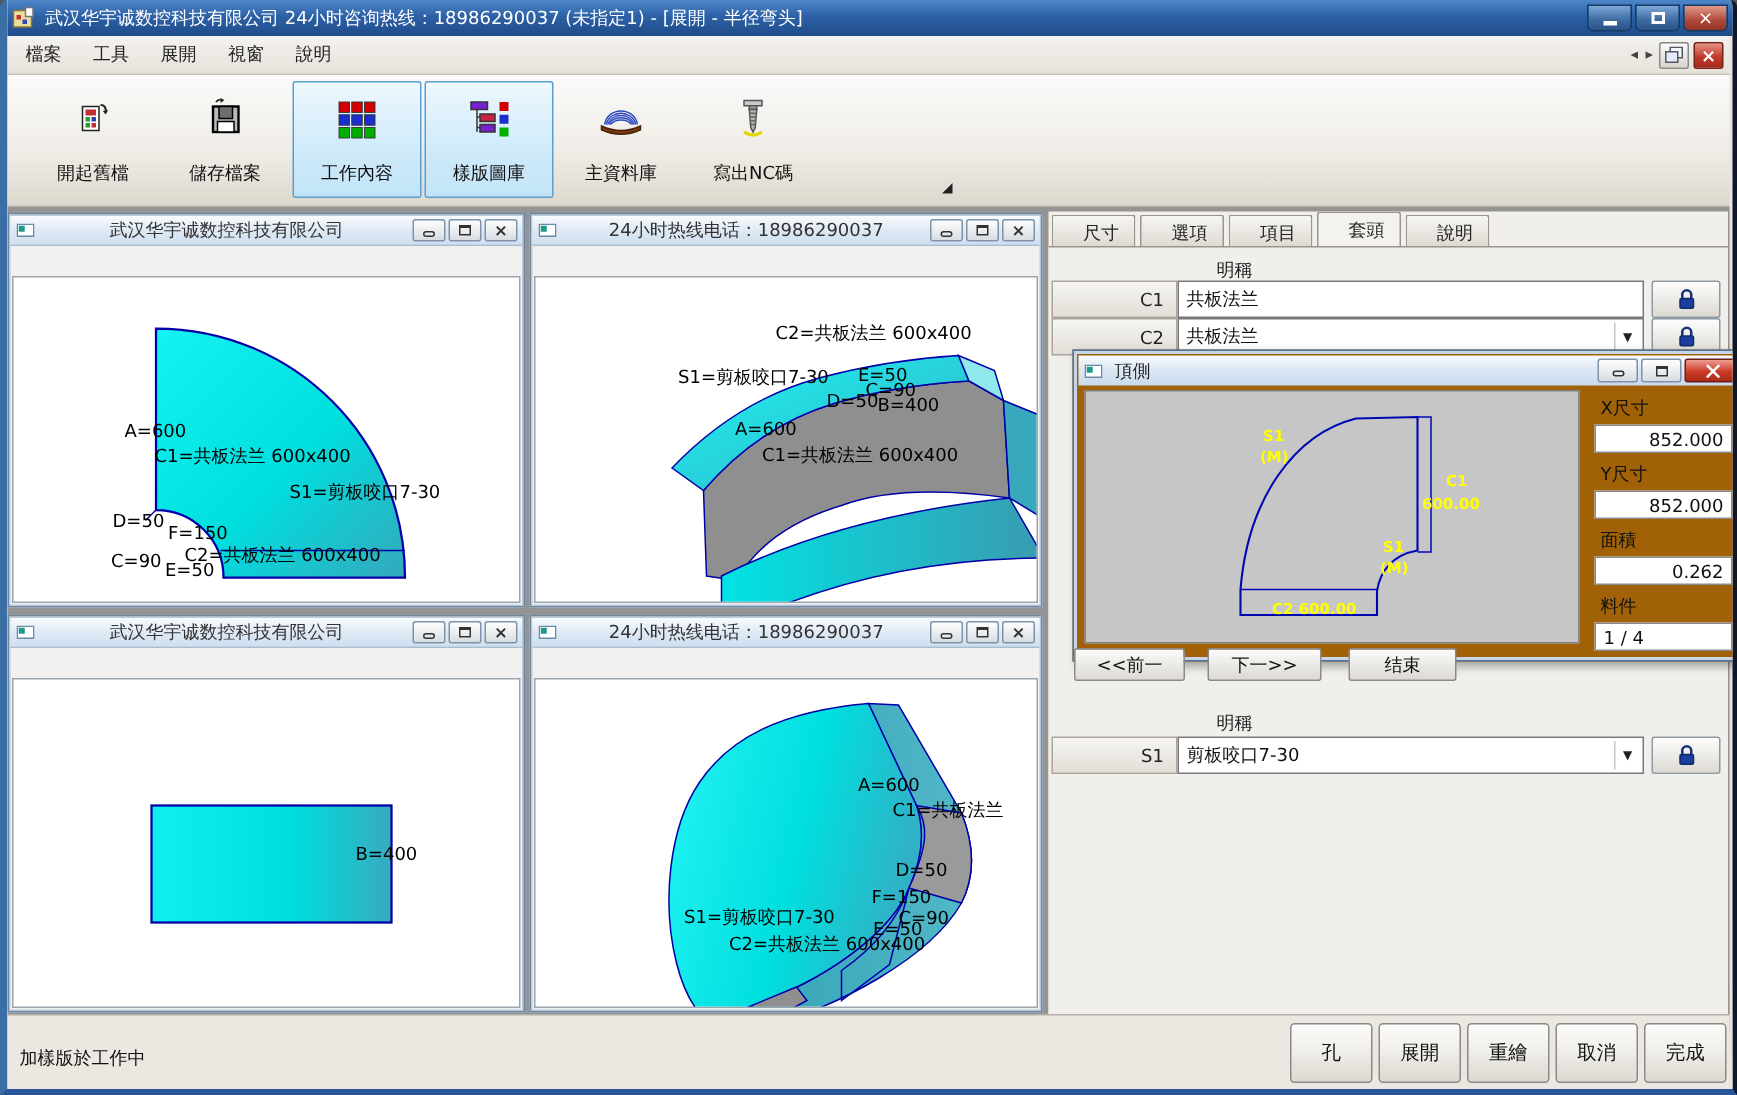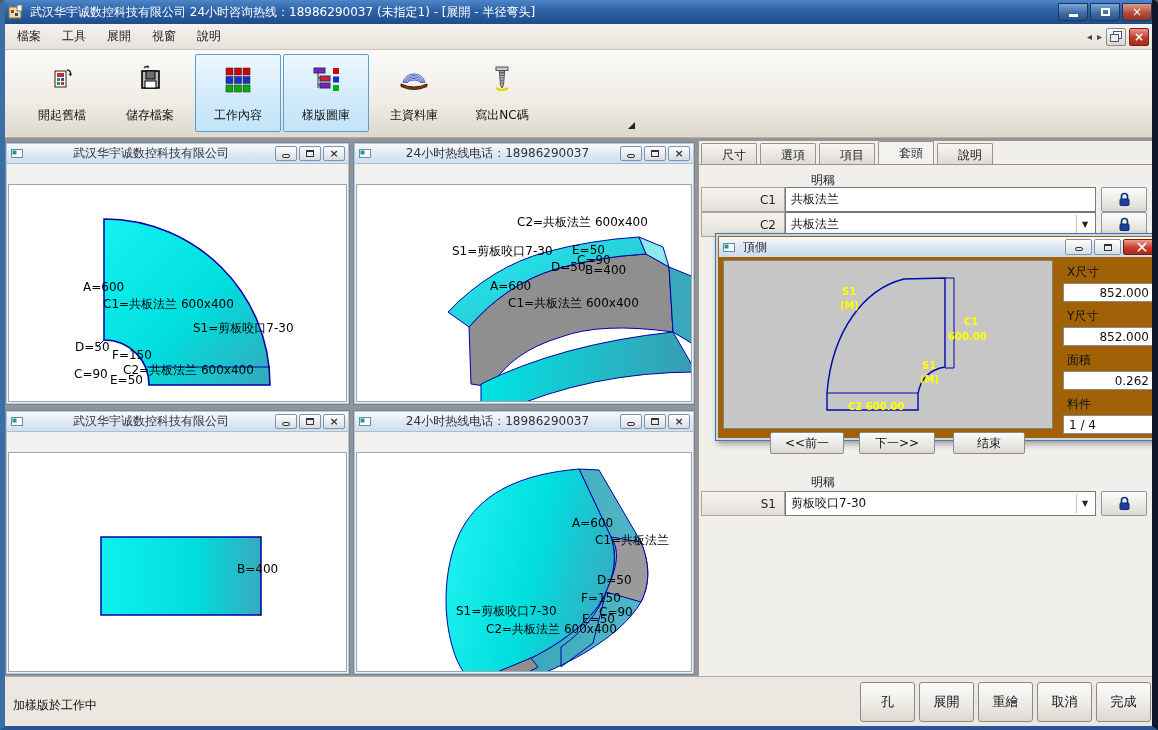--- a/index.html
+++ b/index.html
@@ -1,18 +1,18 @@
 <!DOCTYPE html>
 <html><head>
 <meta charset="utf-8">
 <style>
   html,body{margin:0;padding:0;background:#555;}
   *{box-sizing:border-box;font-family:"DejaVu Sans","Liberation Sans",sans-serif;}
   .app{position:relative;width:1158px;height:730px;background:#e9e5de;overflow:hidden;
-       border-left:5px solid #3a6ea5;border-right:6px solid #0f172a;border-bottom:4px solid #28559a;
+       border-left:5px solid #3a6ea5;border-right:3px solid #0f172a;border-bottom:4px solid #28559a;
        border-radius:5px 5px 0 0;}
   
   .titlebar{position:absolute;left:-5px;top:0;width:1158px;height:24px;
     background:linear-gradient(180deg,#4d86c8 0%,#2d61a6 45%,#1f4c8a 100%);
     display:flex;align-items:center;border-radius:5px 5px 0 0;}
   .titlebar .appicon{margin:0 6px 0 8px;display:flex;}
   .titlebar .title{color:#fff;font-size:12px;white-space:nowrap;overflow:hidden;flex:1;}
   .win-controls{display:flex;margin-right:6px;gap:2px;}
   .win-btn{width:30px;height:18px;border:1px solid #163a66;border-radius:0 0 4px 4px;
     background:linear-gradient(180deg,#7da7d8,#3c699f 60%,#2a5488);display:flex;align-items:center;justify-content:center;
@@ -488,21 +488,21 @@
         <div class="dfield-label">Y尺寸</div>
         <div class="dfield">852.000</div>
         <div class="dfield-label">面積</div>
         <div class="dfield">0.262</div>
         <div class="dfield-label">料件</div>
         <div class="dfield left">1 / 4</div>
         <div class="dfield-label">材料</div>
 
       </div>
       <div class="dlg-buttons">
-        <span class="dlg-push" style="margin-left:54px;width:74px;">&lt;&lt;前一</span>
+        <span class="dlg-push" style="width:74px;">&lt;&lt;前一</span>
         <span class="dlg-push" style="margin-left:15px;width:76px;">下一&gt;&gt;</span>
         <span class="dlg-push" style="margin-left:18px;width:72px;">结束</span>
       </div>
     </div>
 
   </div>
 
   <div class="statusbar">
     <span class="status-text">加樣版於工作中</span>
     <span class="actions">

